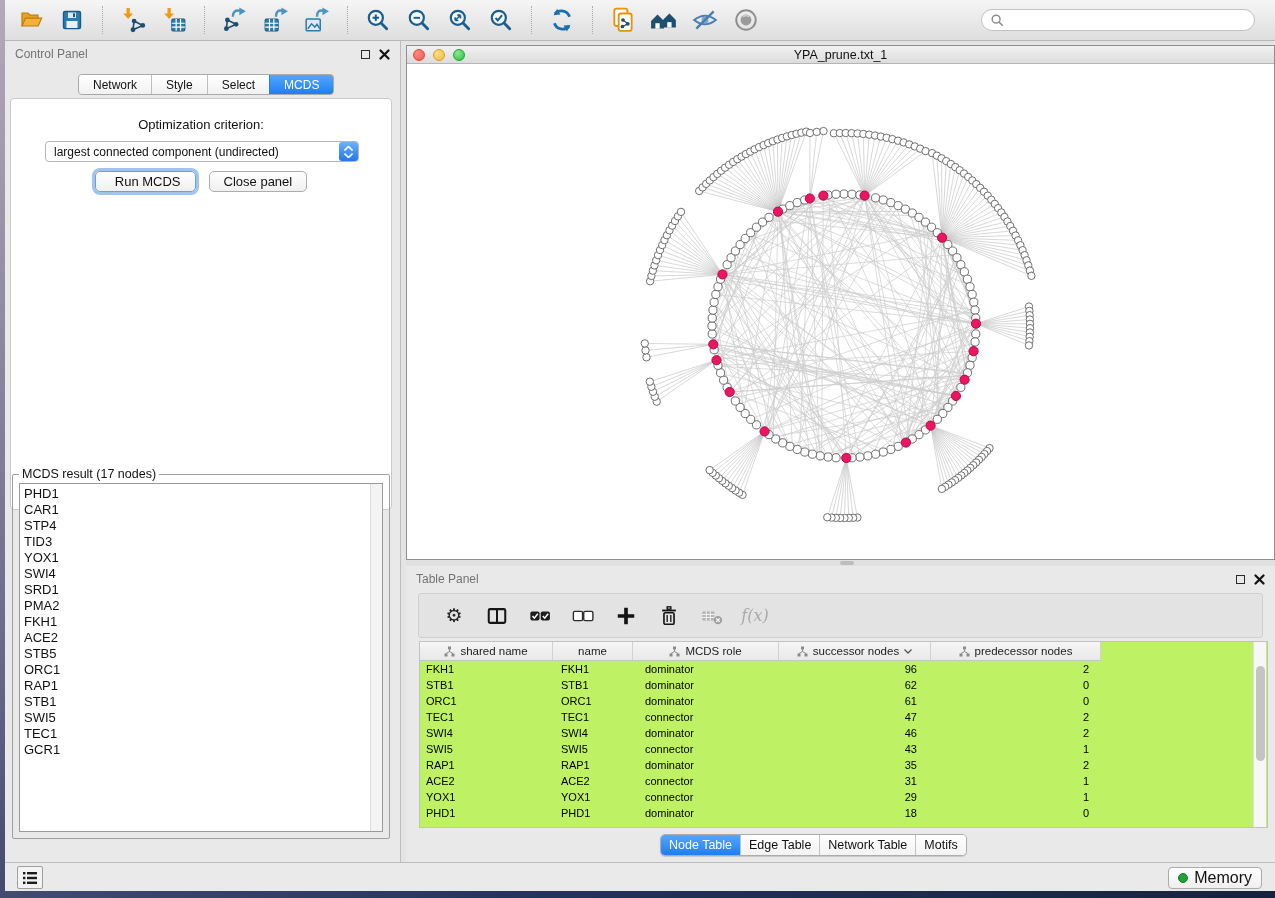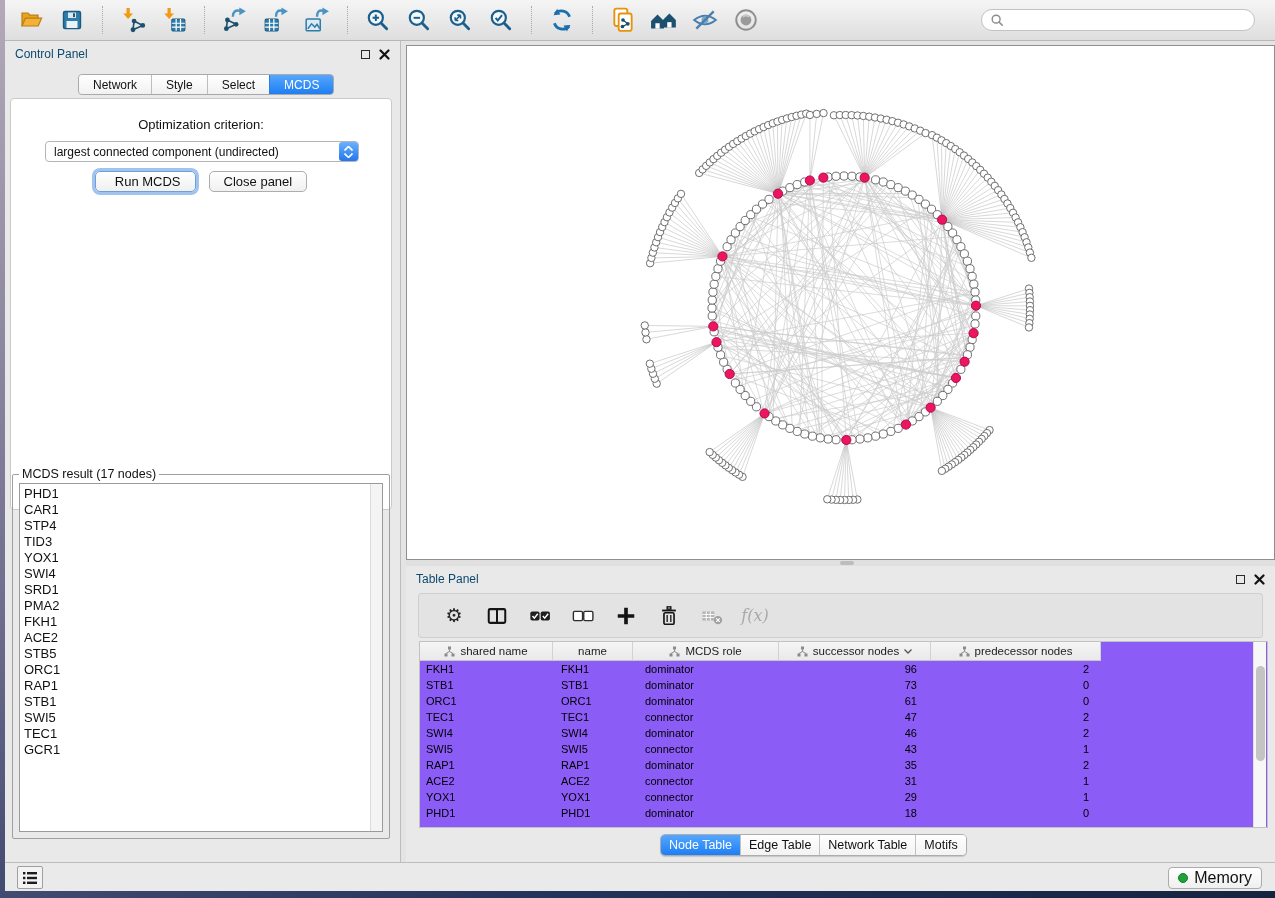--- a/index.html
+++ b/index.html
@@ -15,21 +15,21 @@
   .ticon { width:28px; height:30px; display:flex; align-items:center; justify-content:center; flex:0 0 auto; }
   .tsep { width:0; height:28px; border-left:1px dotted #a9a9a9; margin:0 3px; flex:0 0 auto; }
   .searchbox { margin-left:auto; margin-right:20px; width:274px; height:22px; background:#fff;
     border:1px solid #c3c3c3; border-radius:11px; display:flex; align-items:center; padding:0 8px; }
   .searchbox input { border:none; outline:none; flex:1; font-size:12px; background:transparent; margin-left:5px; }
 
   
   .control-panel { position:absolute; left:0; top:41px; width:396px; height:821px;
     background:#e9e9e9; border-right:1px solid #bdbdbd; }
   .panel-titlebar { height:26px; display:flex; align-items:center; padding:0 10px; }
-  .panel-title { font-size:12px; color:#0c4a6e; }
+  .panel-title { font-size:12px; color:#737373; }
   .wbtns { margin-left:auto; display:flex; gap:9px; align-items:center; }
   .float-btn { width:9px; height:9px; border:1.6px solid #2b2b2b; display:inline-block; background:transparent; }
 
   .cp-tabs { position:absolute; left:73px; top:33px; height:21px; display:flex;
     border:1px solid #a9a9a9; border-radius:4px; overflow:hidden; background:#fca5a5; }
   .cp-tab { font-size:12px; color:#111; padding:0 14px; display:flex; align-items:center;
     border-left:1px solid #bdbdbd; background:linear-gradient(#ffffff,#f1f1f1); white-space:nowrap; }
   .cp-tab:first-child { border-left:none; }
   .cp-tab.active { background:linear-gradient(#55a7fd,#1e7ef3); color:#fff; border-left-color:#2a7ce0; }
 
@@ -74,21 +74,21 @@
   .h-handle { position:absolute; left:434px; top:1px; width:14px; height:4px; background:#bdbdbd; border-radius:2px; }
 
   
   .table-panel { position:absolute; left:401px; top:566px; width:869px; height:296px; background:#e9e9e9; }
   .tp-toolbar { position:absolute; left:12px; right:12px; top:27px; height:45px; background:#e3e3e3;
     border:1px solid #cfcfcf; border-radius:3px; display:flex; align-items:center; padding-left:22px; gap:17px; }
   .tp-icon { width:26px; height:26px; display:flex; align-items:center; justify-content:center; }
   .gear-glyph { font-size:19px; color:#262626; line-height:1; }
   .fx { font-family:"DejaVu Serif","Liberation Serif",serif; font-style:italic; font-size:16px; color:#a9a9a9; }
 
-  .table-box { position:absolute; left:13px; top:75px; width:849px; height:187px; background:#8b5cf6;
+  .table-box { position:absolute; left:13px; top:75px; width:849px; height:187px; background:#bef264;
     border:1px solid #c2c2c2; overflow:hidden; }
   .thead { position:absolute; left:0; top:0; height:19px; display:flex; }
   .th { background:linear-gradient(#f5f5f5,#e9e9e9); border-right:1px solid #d2d2d2; border-bottom:1px solid #c6c6c6;
     display:flex; align-items:center; justify-content:center; font-size:11.5px; color:#1c1c1c; gap:5px; }
   .tbody { position:absolute; left:0; top:19px; right:0; bottom:0; }
   .tr { display:flex; height:16px; align-items:center; }
   .td { font-size:11px; color:#000; white-space:nowrap; overflow:hidden; }
   .tscroll { position:absolute; right:1px; top:0px; width:13px; bottom:0; background:#f7f7f7; border-left:1px solid #e0e0e0; }
   .tthumb { position:absolute; left:2px; width:9px; top:24px; height:95px; background:#c4c4c4; border-radius:5px; }
 
@@ -309,20 +309,26 @@
             <div class="mcds-item">SWI5</div>
             <div class="mcds-item">TEC1</div>
             <div class="mcds-item">GCR1</div>
           </div>
         <div class="mcds-scrollbar"></div>
       </div>
     </fieldset>
   </div>
 
   <div class="network-window">
+    <div class="net-titlebar">
+      <span class="tl red"></span>
+      <span class="tl yellow"></span>
+      <span class="tl green"></span>
+      <span class="net-title">YPA_prune.txt_1</span>
+    </div>
     <svg id="net-svg" width="867" height="495" viewBox="0 0 867 495">
         <g stroke="#9a9a9a" stroke-width="0.7" opacity="0.5">
           <line x1="457.6493493853105" y1="131.62513904144183" x2="305.0177580516264" y2="259.8348648354007"></line>
           <line x1="457.6493493853105" y1="131.62513904144183" x2="524.2910880299022" y2="361.0164933258892"></line>
           <line x1="457.6493493853105" y1="131.62513904144183" x2="361.0268025524436" y2="369.94476953328774"></line>
           <line x1="457.6493493853105" y1="131.62513904144183" x2="565.4267583516385" y2="292.50520839610607"></line>
           <line x1="457.6493493853105" y1="131.62513904144183" x2="495.12705355156766" y2="380.5126391800182"></line>
           <line x1="457.6493493853105" y1="131.62513904144183" x2="560.2708519669378" y2="214.79515856032015"></line>
           <line x1="457.6493493853105" y1="131.62513904144183" x2="306.30121151545694" y2="280.48855561347807"></line>
           <line x1="457.6493493853105" y1="131.62513904144183" x2="334.00276693421137" y2="179.4435345912168"></line>
@@ -1061,21 +1067,21 @@
             <div class="td" style="width: 133px; text-align: left; padding-left: 6px;">FKH1</div>
             <div class="td" style="width: 80px; text-align: left; padding-left: 8px;">FKH1</div>
             <div class="td" style="width: 146px; text-align: left; padding-left: 12px;">dominator</div>
             <div class="td" style="width: 152px; text-align: right; padding-right: 14px;">96</div>
             <div class="td" style="width: 170px; text-align: right; padding-right: 12px;">2</div>
           </div>
           <div class="tr">
             <div class="td" style="width: 133px; text-align: left; padding-left: 6px;">STB1</div>
             <div class="td" style="width: 80px; text-align: left; padding-left: 8px;">STB1</div>
             <div class="td" style="width: 146px; text-align: left; padding-left: 12px;">dominator</div>
-            <div class="td" style="width: 152px; text-align: right; padding-right: 14px;">73</div>
+            <div class="td" style="width: 152px; text-align: right; padding-right: 14px;">62</div>
             <div class="td" style="width: 170px; text-align: right; padding-right: 12px;">0</div>
           </div>
           <div class="tr">
             <div class="td" style="width: 133px; text-align: left; padding-left: 6px;">ORC1</div>
             <div class="td" style="width: 80px; text-align: left; padding-left: 8px;">ORC1</div>
             <div class="td" style="width: 146px; text-align: left; padding-left: 12px;">dominator</div>
             <div class="td" style="width: 152px; text-align: right; padding-right: 14px;">61</div>
             <div class="td" style="width: 170px; text-align: right; padding-right: 12px;">0</div>
           </div>
           <div class="tr">

